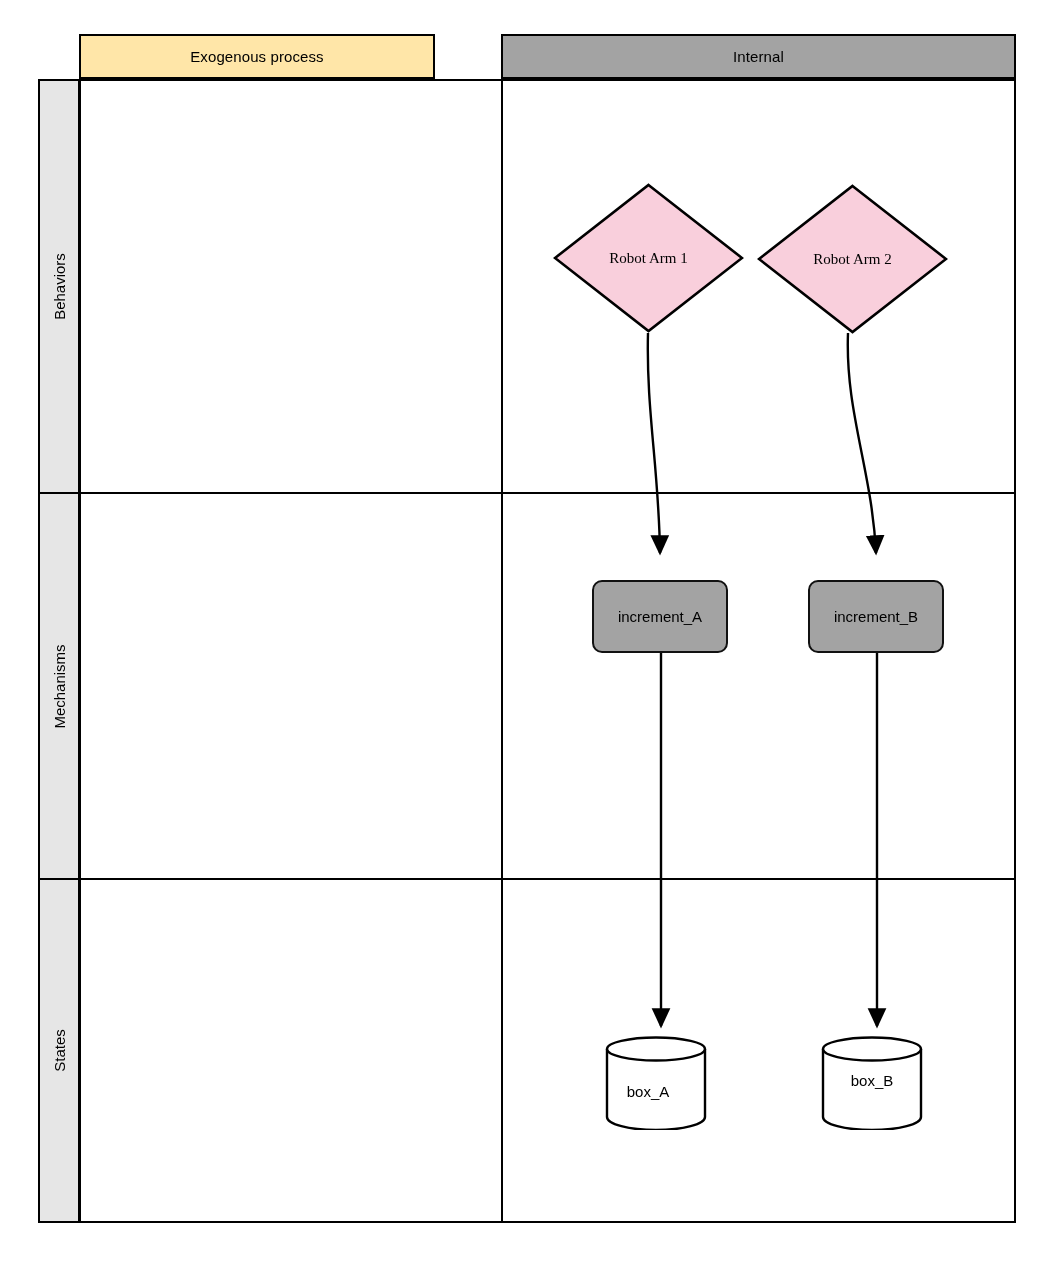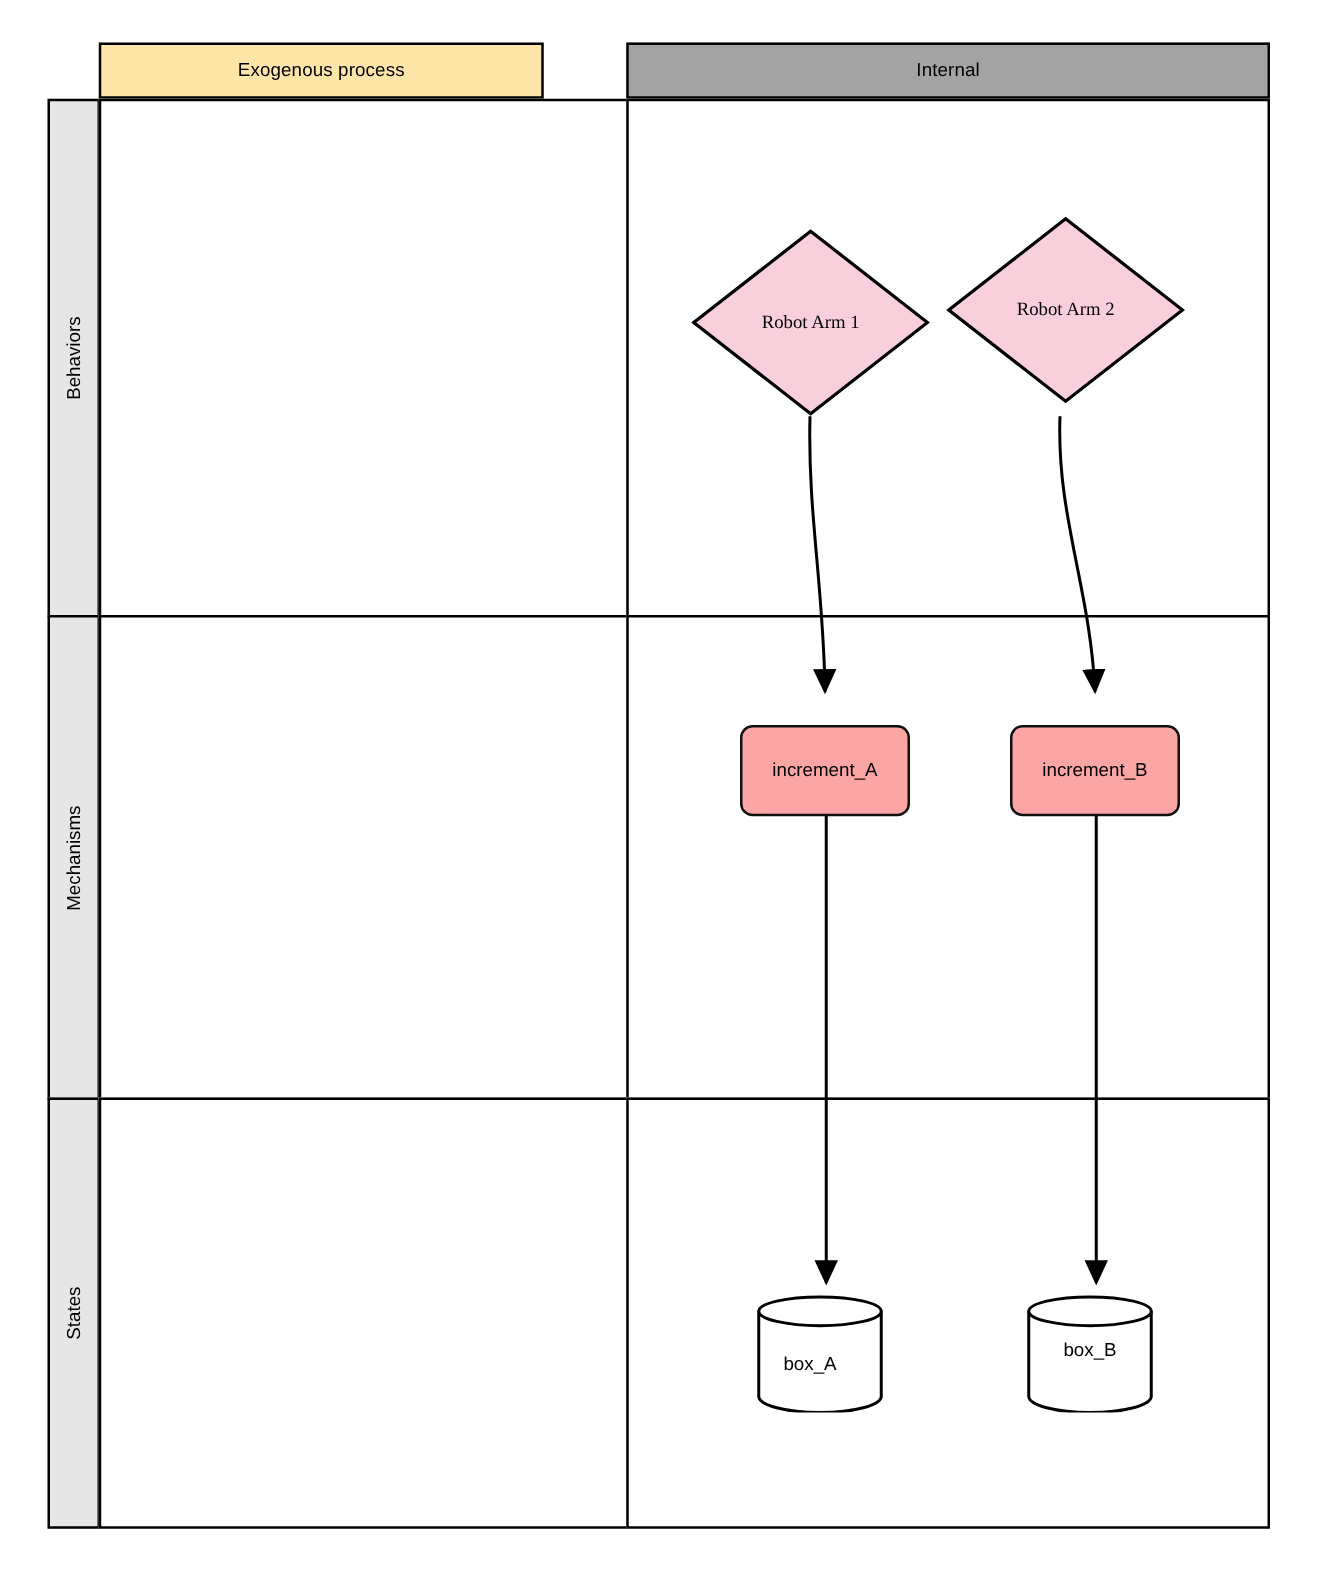--- a/index.html
+++ b/index.html
@@ -77,21 +77,21 @@
   }
   .node-diamond svg {
     position: absolute;
     left: 0; top: 0;
   }
 
   
   .node-round {
     position: absolute;
     box-sizing: border-box;
-    background: #fca5a5;
+    background: #a3a3a3;
     border: 2.2px solid #111111;
     border-radius: 10px;
     display: flex;
     align-items: center;
     justify-content: center;
     font-size: 15px;
     color: #000000;
     white-space: nowrap;
   }
 
@@ -169,21 +169,21 @@
     <path d="M 877,652 L 877,1026" fill="none" stroke="#000000" stroke-width="2.4" marker-end="url(#arrowhead)"></path>
   </svg>
 
   <div class="node-diamond" style="left:553px; top:183px; width:191px; height:150px;">
     <svg width="191" height="150" viewBox="0 0 191 150">
       <polygon points="95.5,2 189,75 95.5,148 2,75" fill="#f9cfdc" stroke="#000000" stroke-width="2.6" stroke-linejoin="miter"></polygon>
     </svg>
     <span class="dia-label">Robot Arm 1</span>
   </div>
 
-  <div class="node-diamond" style="left:757px; top:173px; width:191px; height:150px;">
+  <div class="node-diamond" style="left:757px; top:184px; width:191px; height:150px;">
     <svg width="191" height="150" viewBox="0 0 191 150">
       <polygon points="95.5,2 189,75 95.5,148 2,75" fill="#f9cfdc" stroke="#000000" stroke-width="2.6" stroke-linejoin="miter"></polygon>
     </svg>
     <span class="dia-label">Robot Arm 2</span>
   </div>
 
   <div class="node-round" style="left:592px; top:580px; width:136px; height:73px;">
     <span>increment_A</span>
   </div>
 

